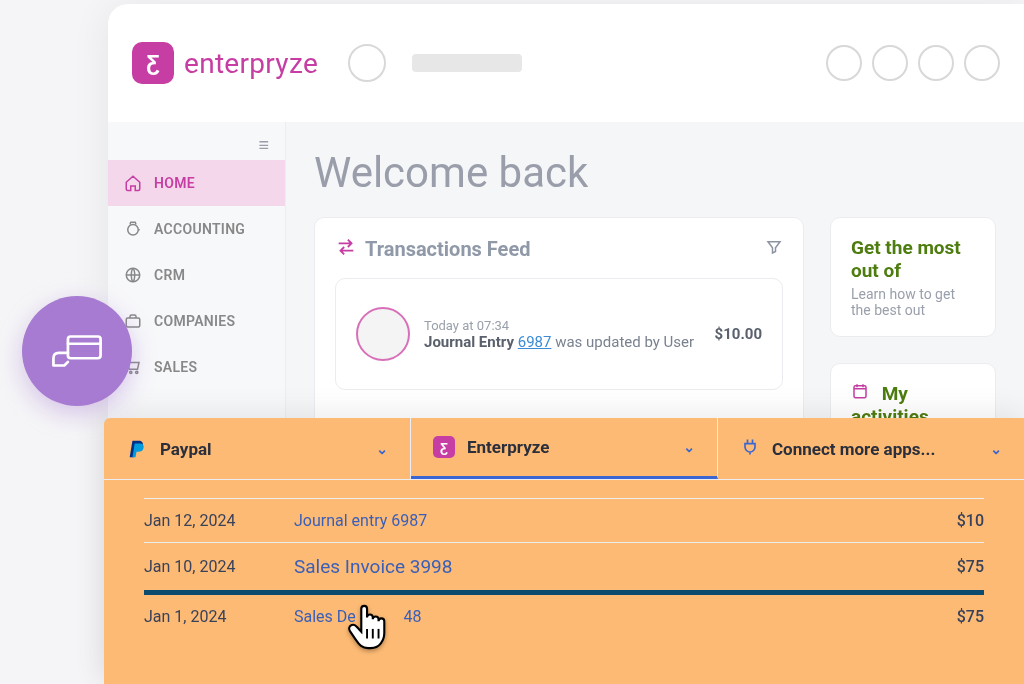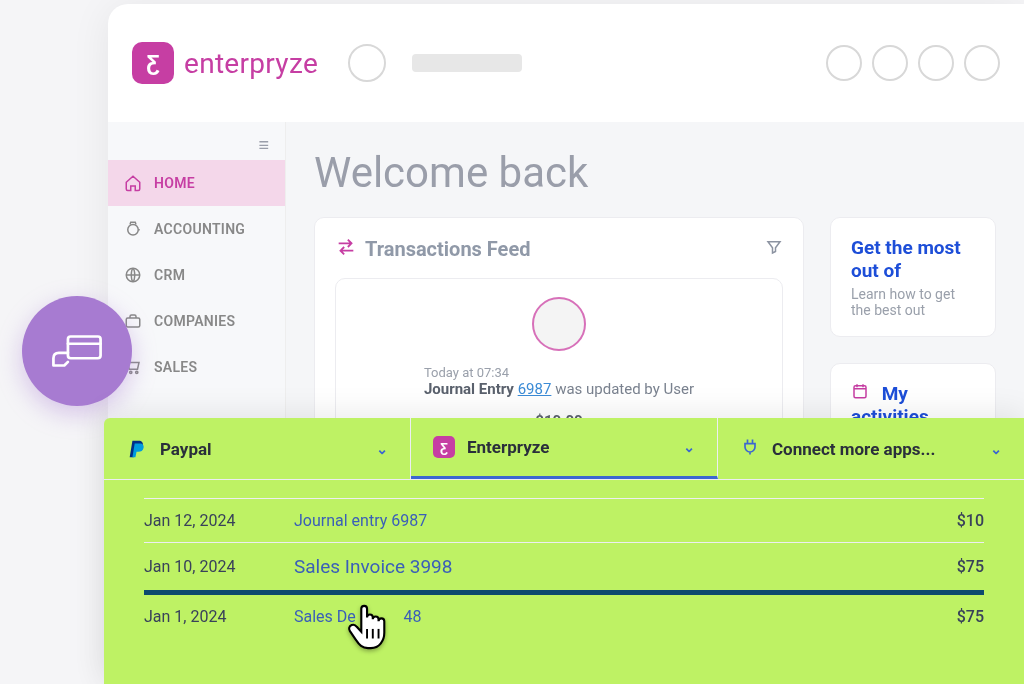--- a/index.html
+++ b/index.html
@@ -63,46 +63,46 @@
   .card {
     background: #fff; border: 1px solid #ececf0; border-radius: 10px; padding: 18px 20px;
   }
   .tx-card { width: 490px; }
   .tx-head { display: flex; align-items: center; gap: 8px; }
   .tx-title { color: #9099a8; font-weight: 700; font-size: 20px; }
   .tx-icon { color: #c63ea3; }
   .funnel { margin-left: auto; color: #8c93a1; }
 
   .feed-item {
-    margin-top: 16px; border: 1px solid #ececf0; border-radius: 10px; padding: 18px 20px;
-    display: flex; align-items: center; gap: 14px; flex-direction: column;
+    margin-top: 16px; border: 1px solid #ececf0; border-radius: 10px; padding: 28px 20px;
+    display: flex; align-items: center; gap: 14px;
   }
   .feed-avatar { width: 54px; height: 54px; border: 2px solid #d770b9; border-radius: 50%; background: #f4f4f4; }
   .feed-text { flex: 1; color: #7a828f; font-size: 15px; }
   .feed-text .time { display: block; font-size: 13px; color: #9aa0ab; }
   .feed-text strong { color: #5a616d; }
   .feed-text a { color: #3b8bd6; text-decoration: underline; }
   .feed-amount { color: #5a616d; font-weight: 700; font-size: 15px; }
 
   .side-panel { flex: 1; display: flex; flex-direction: column; gap: 26px; }
-  .side-title { color: #1d4ed8; font-weight: 700; font-size: 19px; }
+  .side-title { color: #4d7c0f; font-weight: 700; font-size: 19px; }
   .side-sub { color: #9aa0ab; font-size: 14px; margin-top: 4px; }
   .cal-icon { color: #c63ea3; margin-right: 8px; }
 
   
   .float-badge {
     position: absolute; top: 296px; left: 22px; width: 110px; height: 110px;
     background: #a77bd1; border-radius: 50%; display: flex; align-items: center; justify-content: center;
     box-shadow: 0 8px 24px rgba(167,123,209,0.4); color: #fff; z-index: 20;
   }
 
   
   .overlay {
     position: absolute; left: 104px; right: 0; top: 418px; bottom: 0;
-    background: #bef264; z-index: 30; box-shadow: 0 -6px 30px rgba(0,0,0,0.08);
+    background: #fdba74; z-index: 30; box-shadow: 0 -6px 30px rgba(0,0,0,0.08);
     border-radius: 6px 0 0 0;
   }
   .drop-tabs { display: flex; border-bottom: 1px solid #ecedf2; }
   .drop-tab {
     flex: 1; padding: 18px 22px; display: flex; align-items: center; gap: 12px;
     font-weight: 700; font-size: 17px; color: #2a2f3b; cursor: pointer; position: relative;
   }
   .drop-tab:not(:last-child) { border-right: 1px solid #ecedf2; }
   .drop-tab.active { border-bottom: 3px solid #3b66d1; }
   .drop-tab .chev { margin-left: auto; color: #3b66d1; font-size: 14px; }

